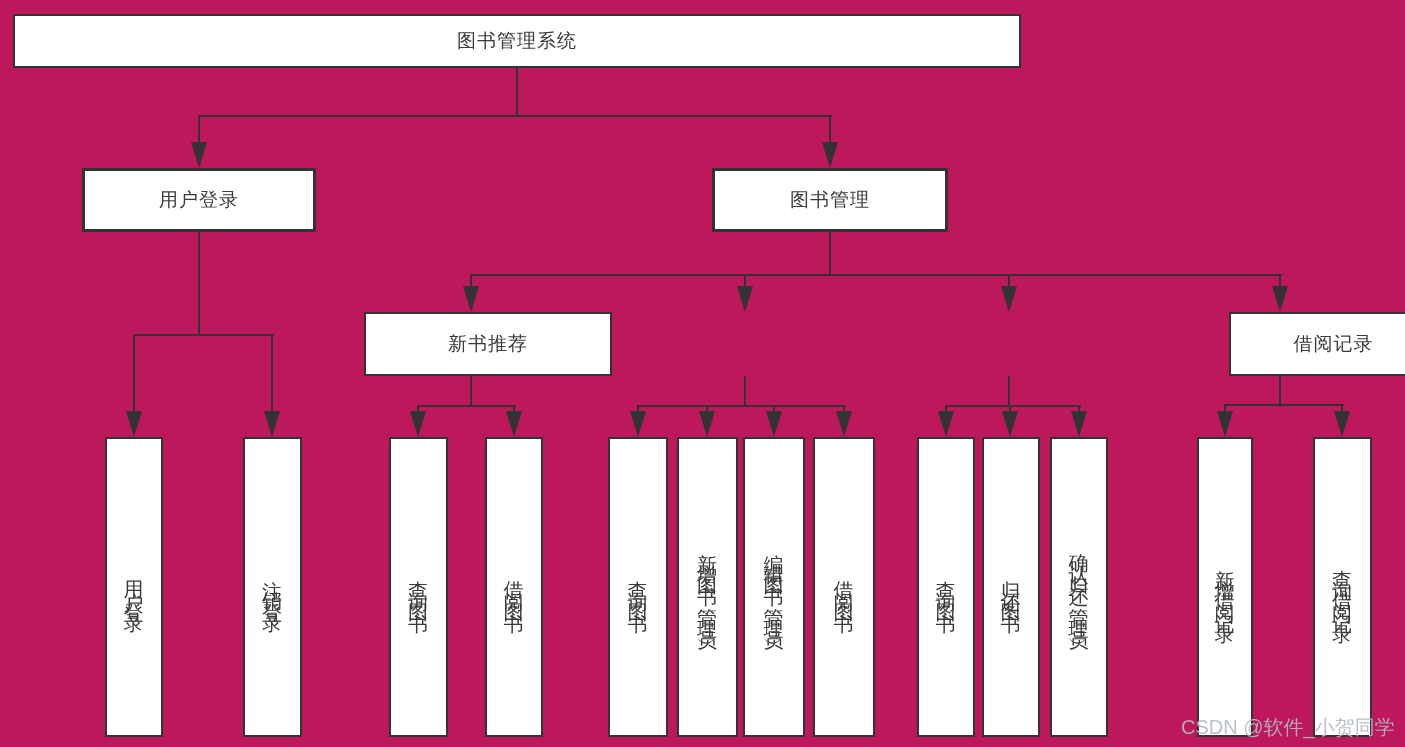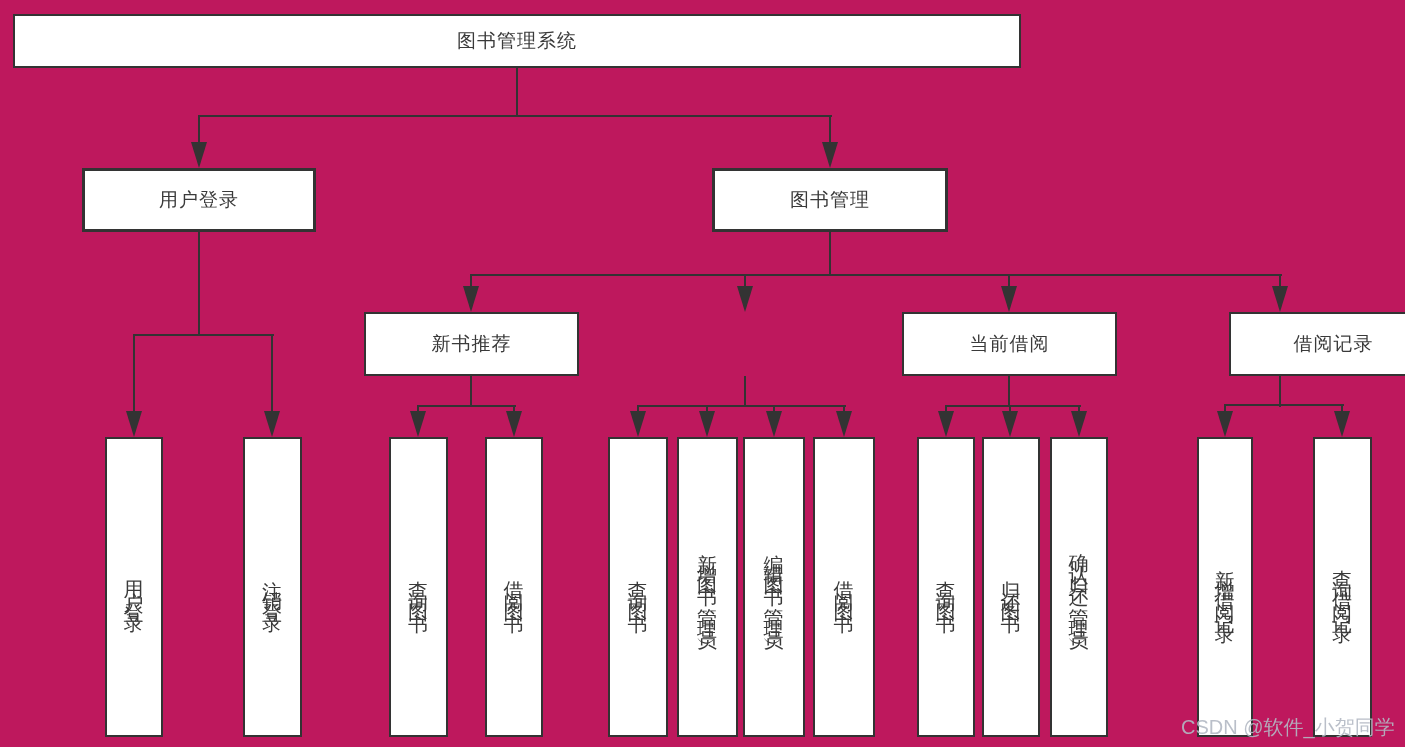--- a/index.html
+++ b/index.html
@@ -54,28 +54,25 @@
   </div>
 
   <div class="box lvl2" style="left:82px;top:168px;width:234px;height:64px">
     <span class="hlabel">用户登录</span>
   </div>
 
   <div class="box lvl2" style="left:712px;top:168px;width:236px;height:64px">
     <span class="hlabel">图书管理</span>
   </div>
 
-  <div class="box" style="left:364px;top:312px;width:215px;height:64px">
+  <div class="box" style="left:364px;top:312px;width:248px;height:64px">
     <span class="hlabel">新书推荐</span>
   </div>
 
 
-  <div class="box" style="left:902px;top:312px;width:215px;height:64px">
-    <span class="hlabel">当前借阅</span>
-  </div>
 
   <div class="box" style="left:1229px;top:312px;width:209px;height:64px">
     <span class="hlabel">借阅记录</span>
   </div>
 
   <div class="box" style="left:105px;top:437px;width:58px;height:300px">
     <span class="vtext">用户登录</span>
   </div>
 
   <div class="box" style="left:243px;top:437px;width:59px;height:300px">

